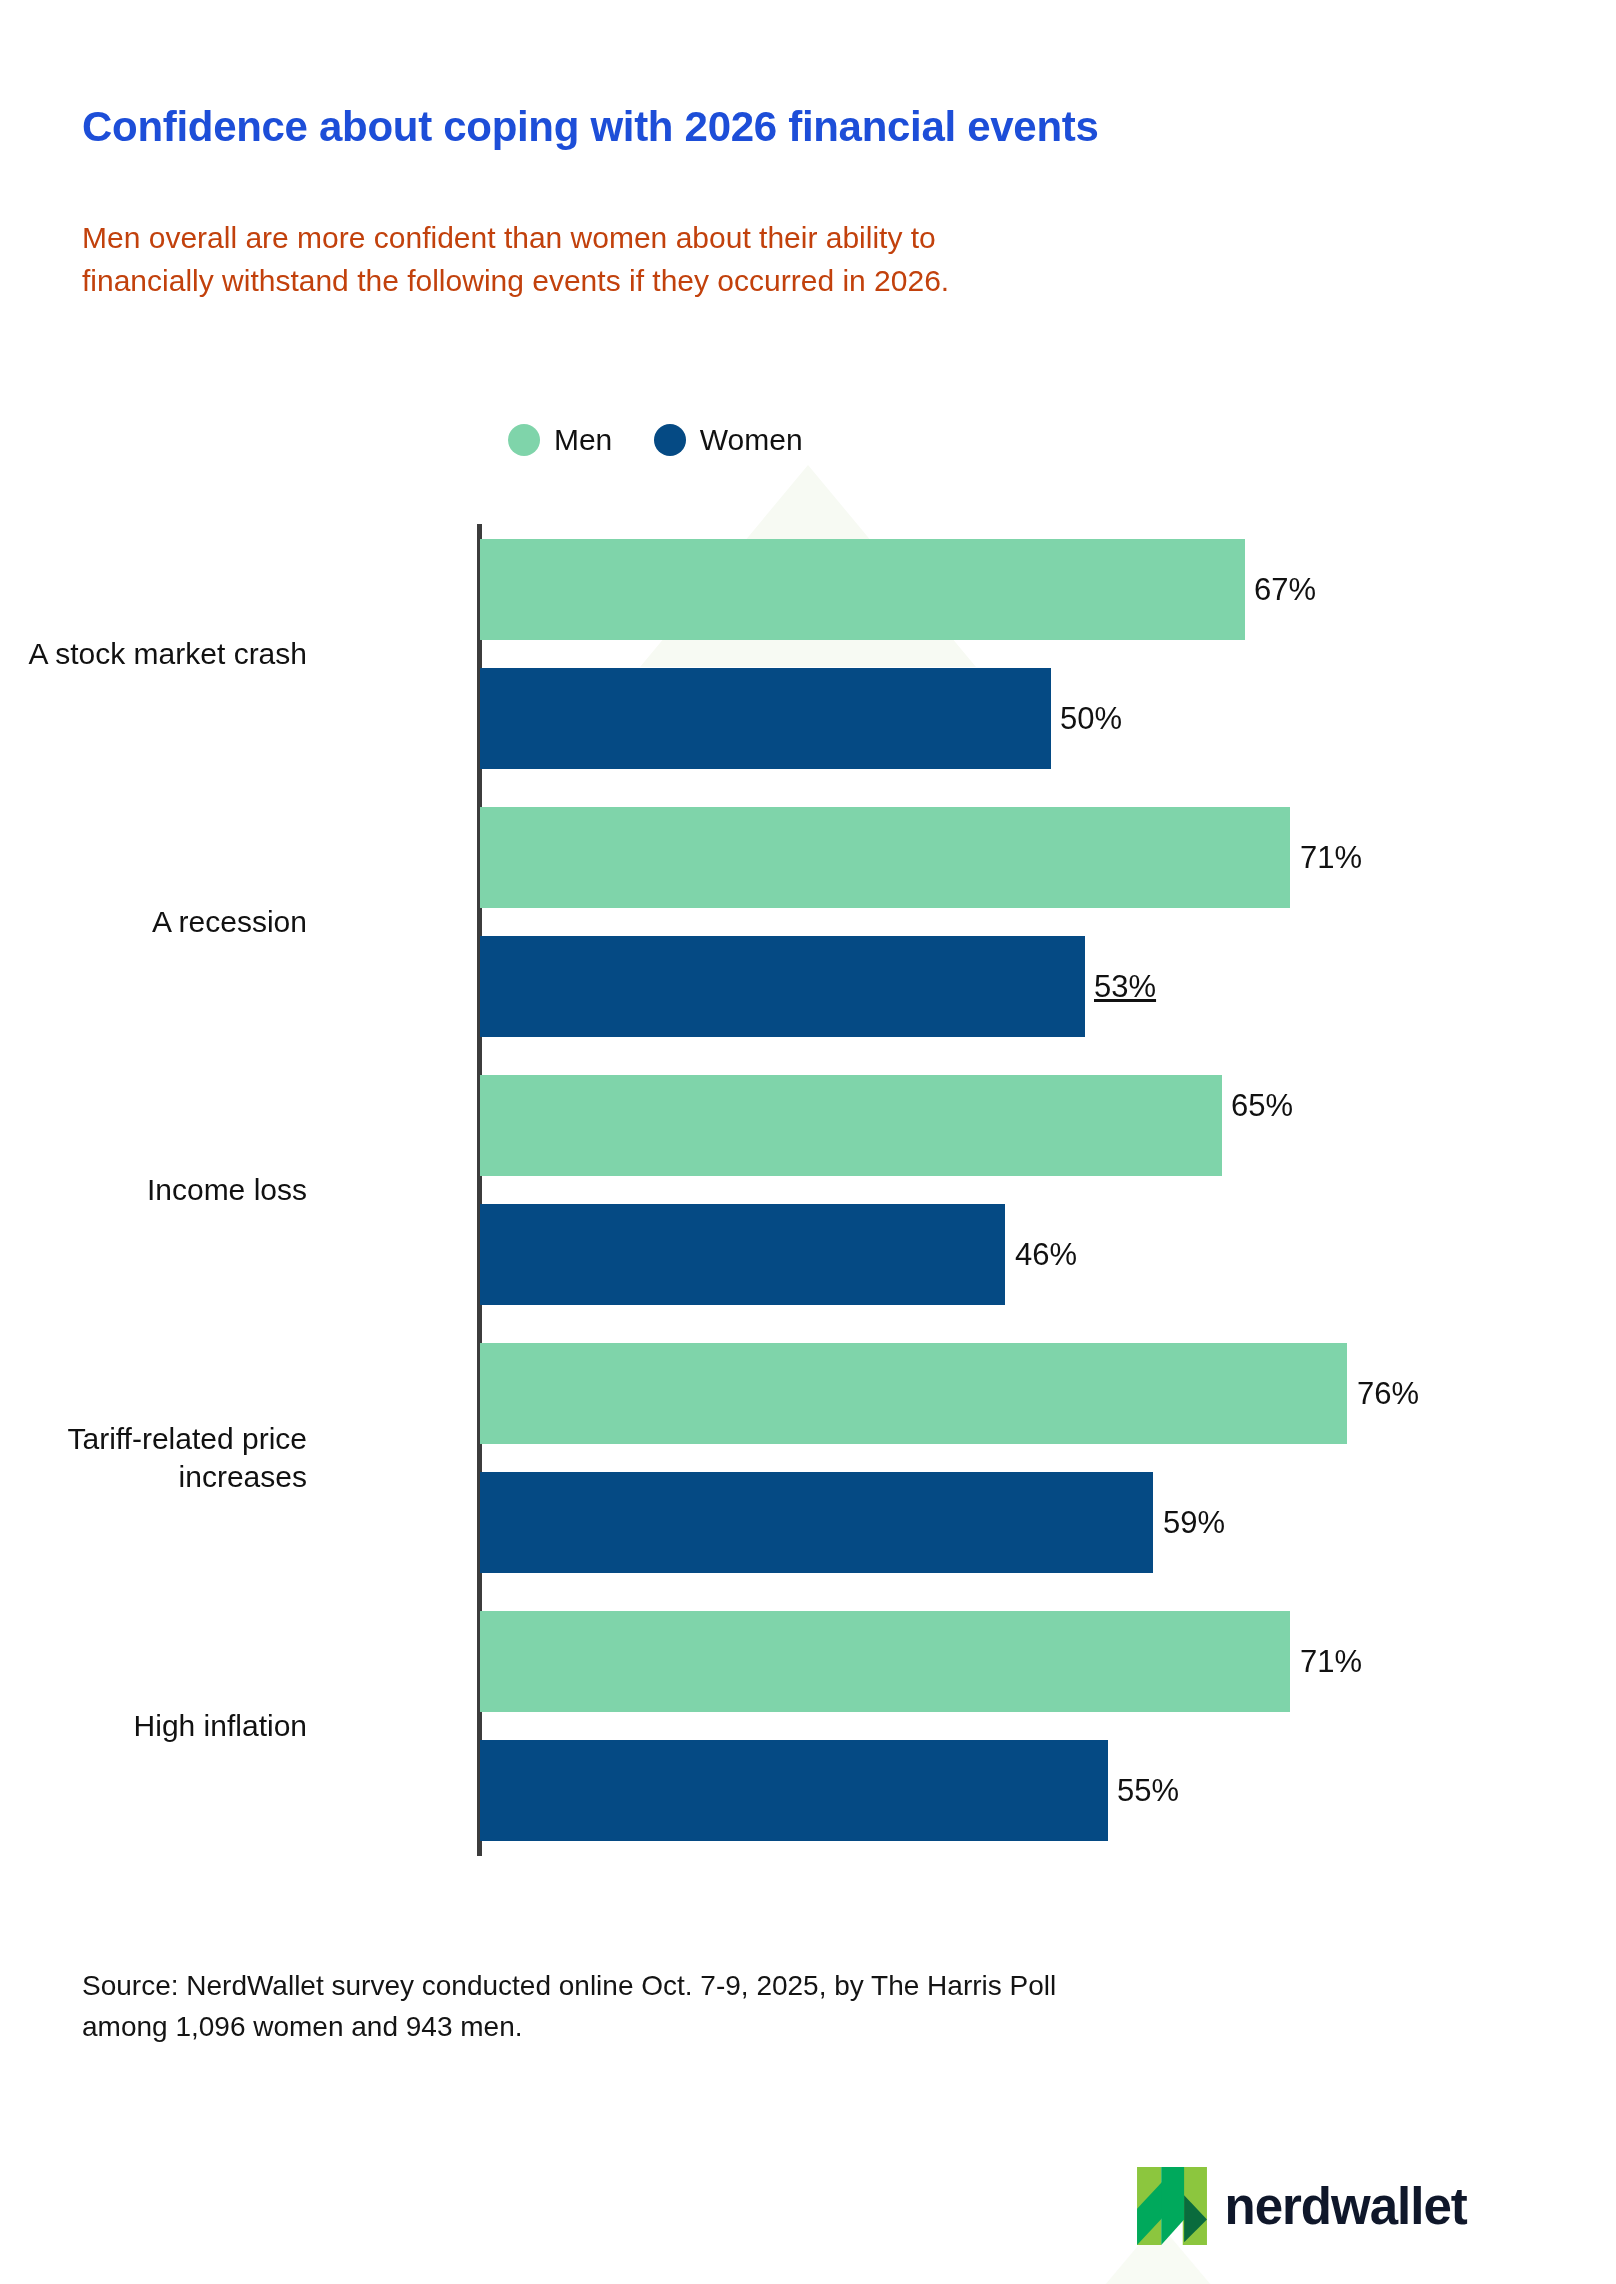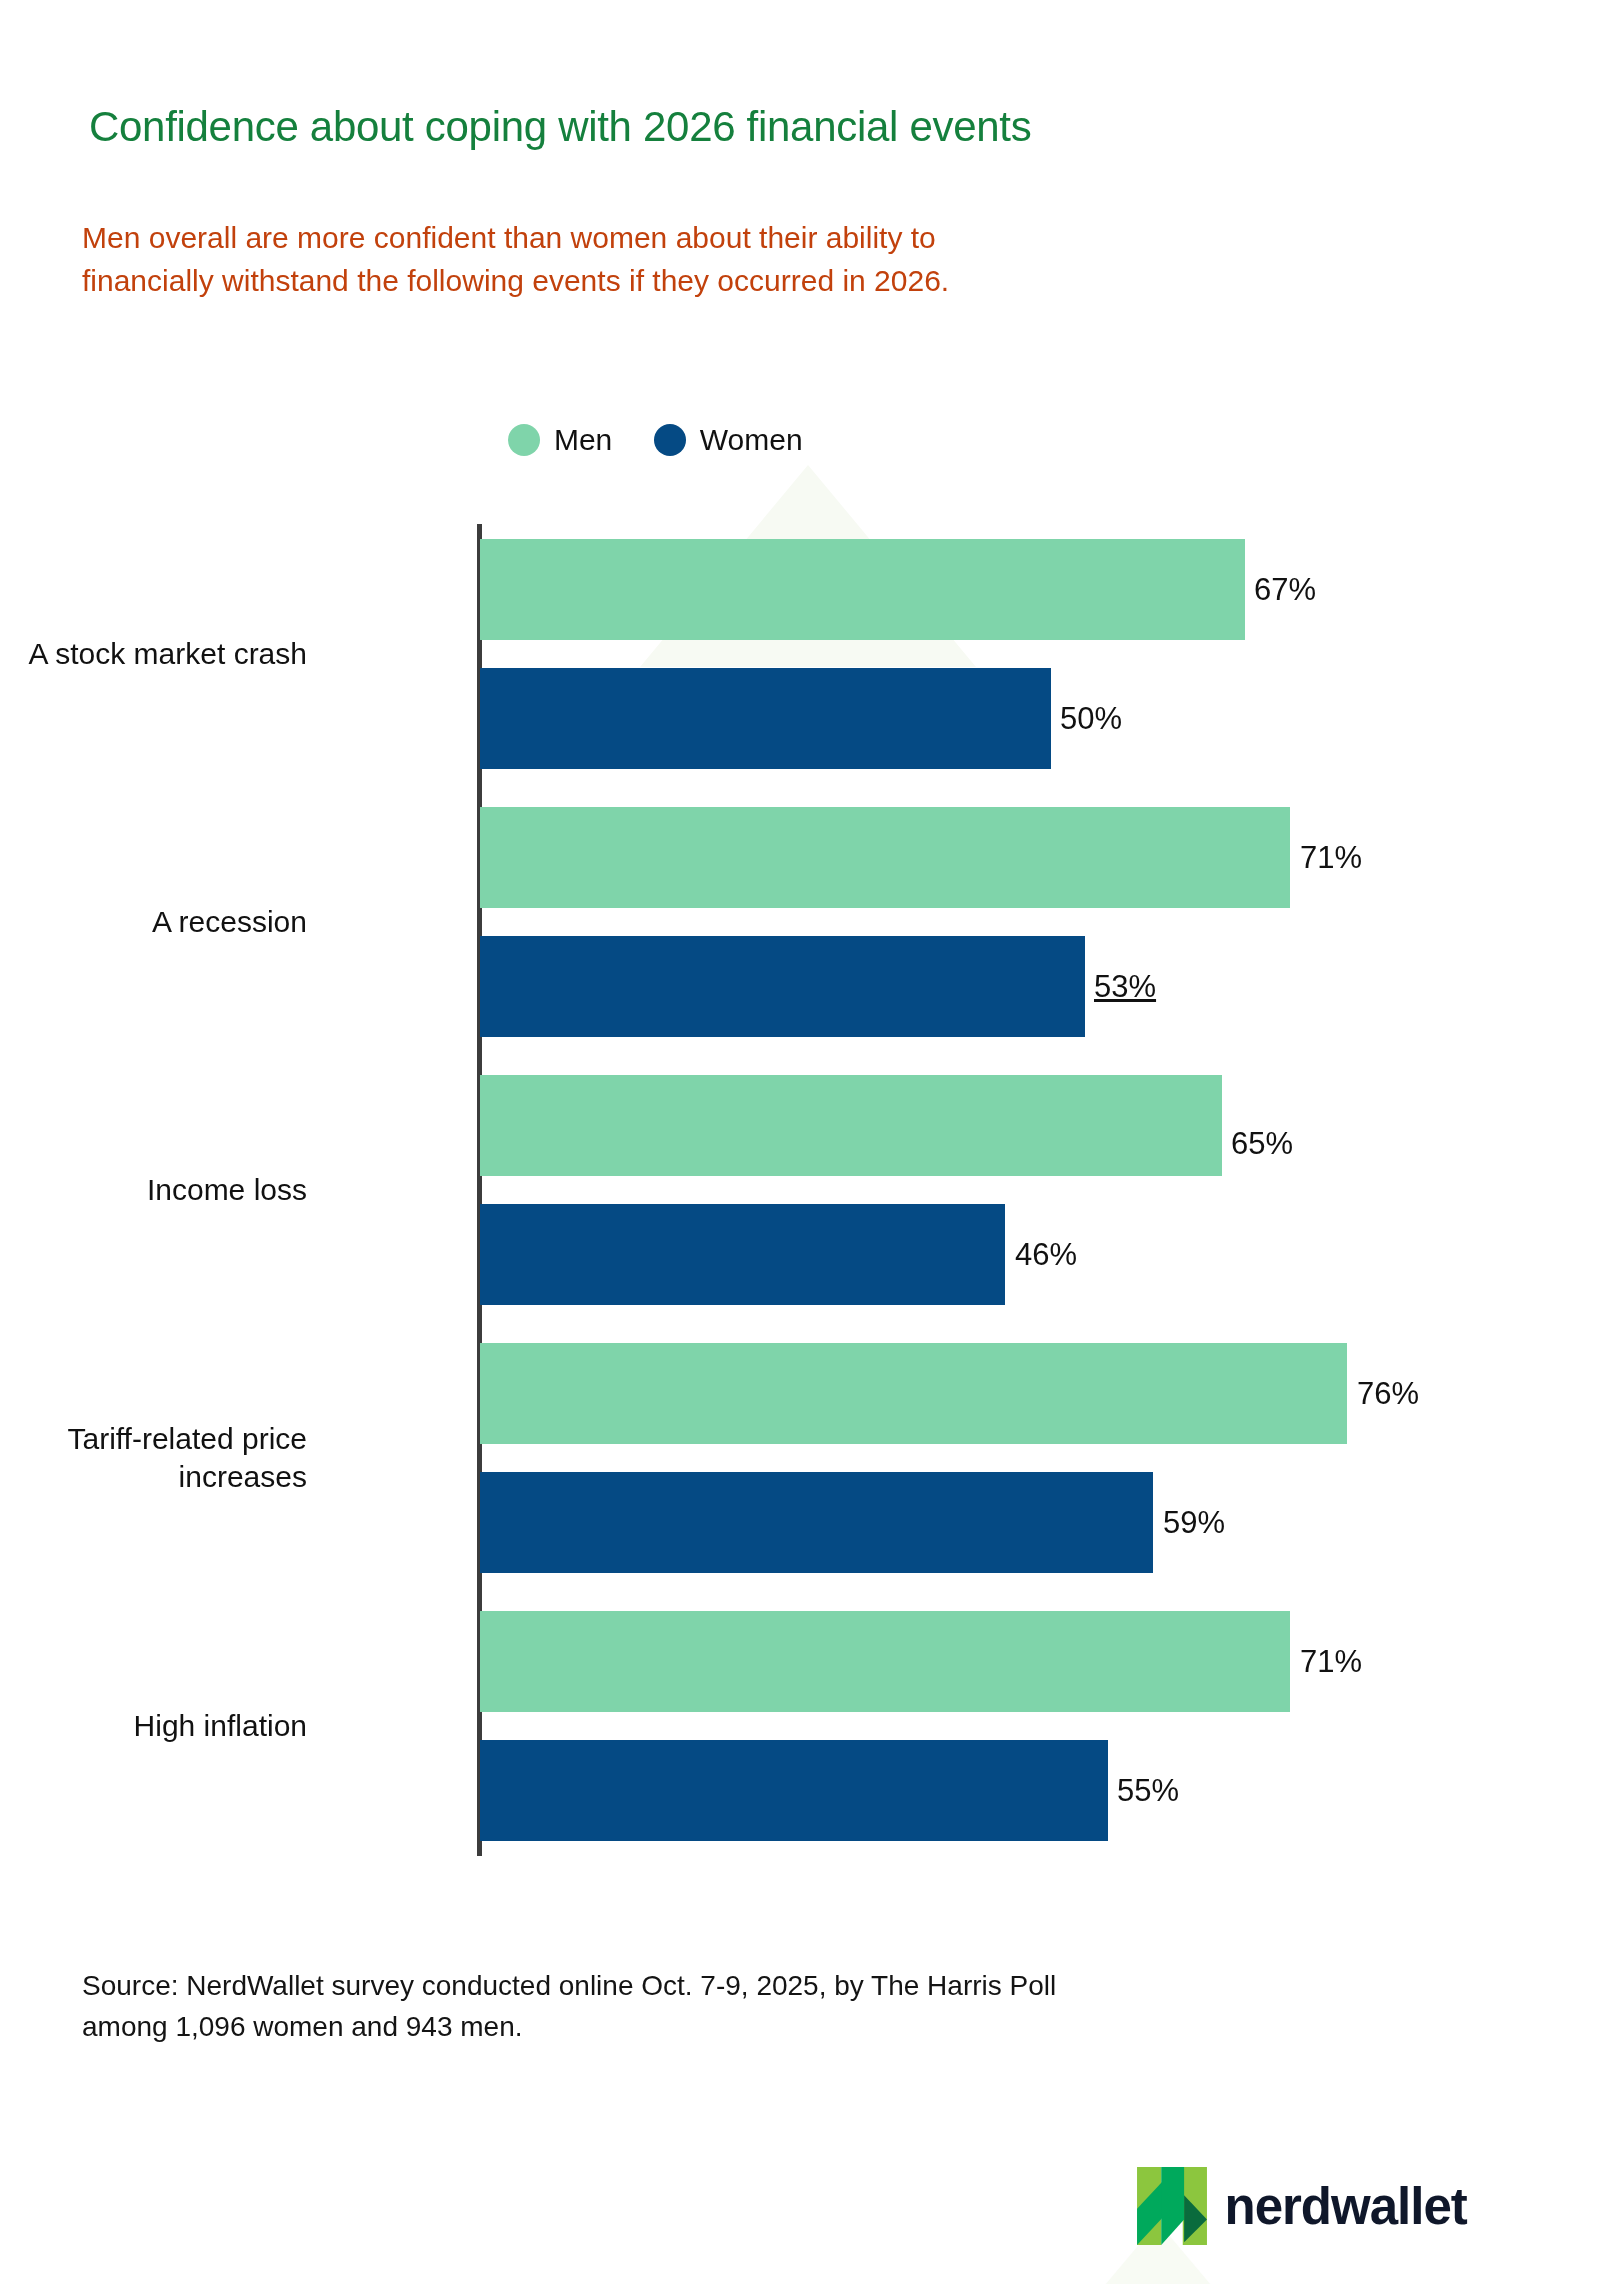--- a/index.html
+++ b/index.html
@@ -37,28 +37,28 @@
     height: 0;
     border-left: 74px solid transparent;
     border-right: 74px solid transparent;
     border-bottom: 88px solid #f8fbf4;
     z-index: 0;
   }
 
   
   .title {
     position: absolute;
-    left: 89px;
+    left: 82px;
     top: 75px;
     width: 1454px;
     font-size: 42px;
-    font-weight: 400;
+    font-weight: 700;
     letter-spacing: -0.3px;
     line-height: 1.15;
-    color: #15803d;
+    color: #1d4ed8;
     z-index: 5;
   }
   .subtitle {
     position: absolute;
     left: 82px;
     top: 217px;
     width: 1414px;
     font-size: 30px;
     font-weight: 400;
     line-height: 1.42;
@@ -196,21 +196,21 @@
   <div id="bars-root">
       <div class="bar" style="top: 539px; width: 765px; background: rgb(127, 212, 170);"></div>
       <div class="bar-value" style="left: 1254px; top: 574px;">67%</div>
       <div class="bar" style="top: 668px; width: 571px; background: rgb(5, 74, 132);"></div>
       <div class="bar-value" style="left: 1060px; top: 703px;">50%</div>
       <div class="bar" style="top: 807px; width: 810px; background: rgb(127, 212, 170);"></div>
       <div class="bar-value" style="left: 1300px; top: 842px;">71%</div>
       <div class="bar" style="top: 936px; width: 605px; background: rgb(5, 74, 132);"></div>
       <div class="bar-value" style="left: 1094px; top: 971px; text-decoration: underline;">53%</div>
       <div class="bar" style="top: 1075px; width: 742px; background: rgb(127, 212, 170);"></div>
-      <div class="bar-value" style="left: 1231px; top: 1128px;">65%</div>
+      <div class="bar-value" style="left: 1231px; top: 1090px;">65%</div>
       <div class="bar" style="top: 1204px; width: 525px; background: rgb(5, 74, 132);"></div>
       <div class="bar-value" style="left: 1015px; top: 1239px;">46%</div>
       <div class="bar" style="top: 1343px; width: 867px; background: rgb(127, 212, 170);"></div>
       <div class="bar-value" style="left: 1357px; top: 1378px;">76%</div>
       <div class="bar" style="top: 1472px; width: 673px; background: rgb(5, 74, 132);"></div>
       <div class="bar-value" style="left: 1163px; top: 1507px;">59%</div>
       <div class="bar" style="top: 1611px; width: 810px; background: rgb(127, 212, 170);"></div>
       <div class="bar-value" style="left: 1300px; top: 1646px;">71%</div>
       <div class="bar" style="top: 1740px; width: 628px; background: rgb(5, 74, 132);"></div>
       <div class="bar-value" style="left: 1117px; top: 1775px;">55%</div>

